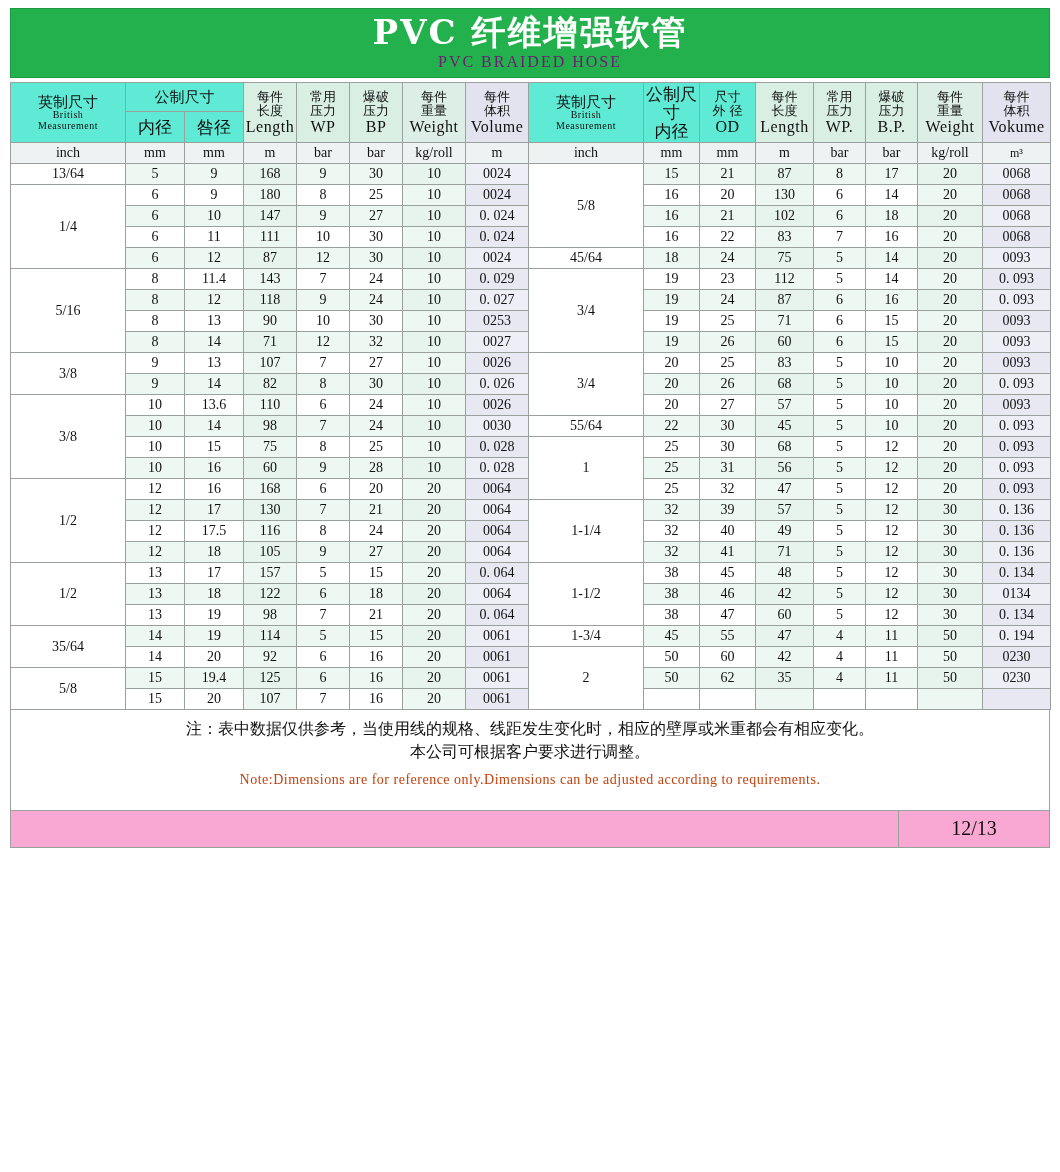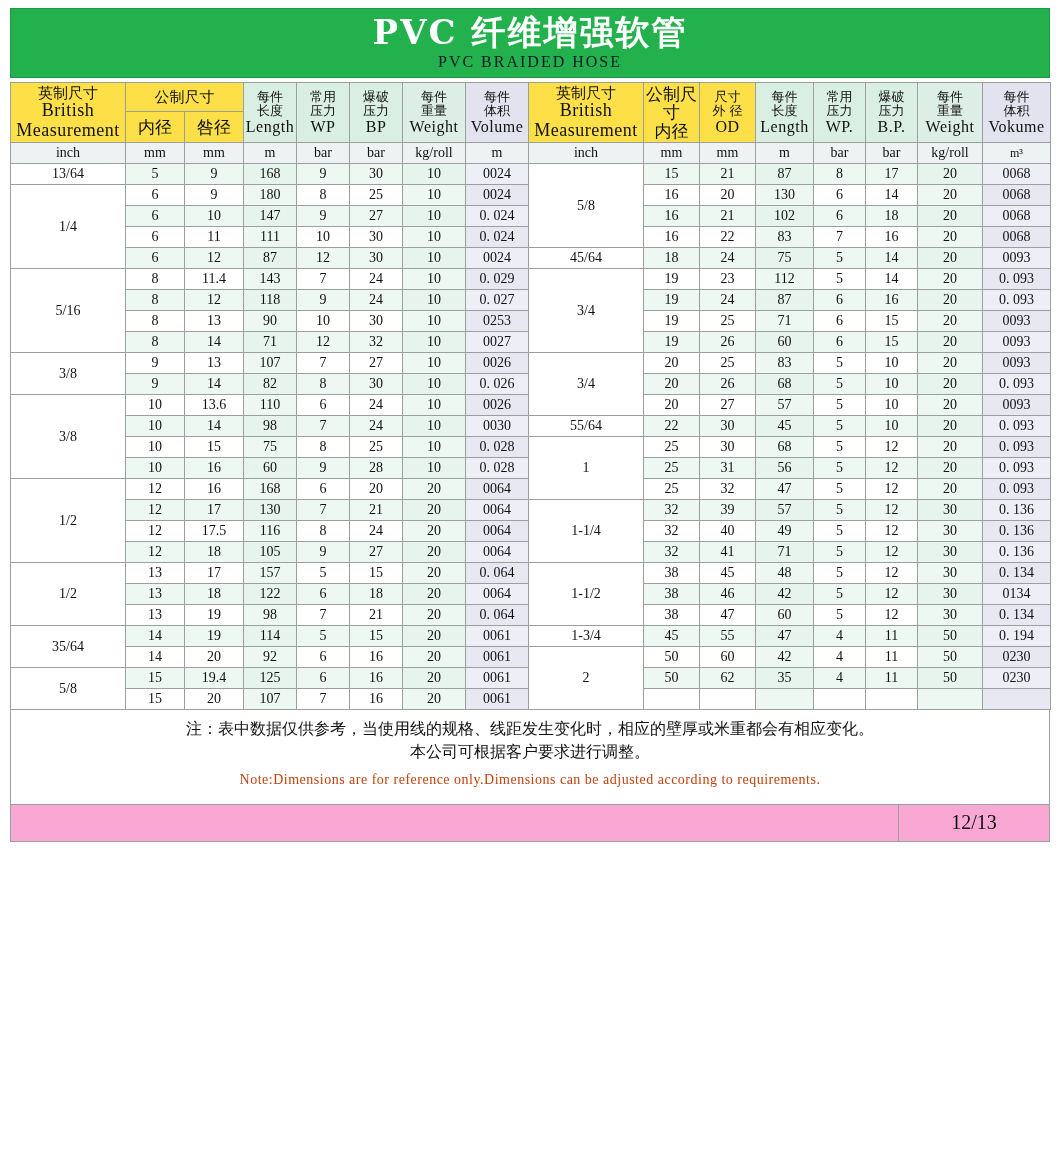--- a/index.html
+++ b/index.html
@@ -27,21 +27,21 @@
     font-family:"DejaVu Serif", serif;
     font-size:34px;
     font-weight:bold;
     color:#ffffff;
     letter-spacing:2px;
     line-height:1.15;
   }
   .banner .en{
     font-family:"Liberation Serif", serif;
     font-size:16px;
-    color:#0f172a;
+    color:#701a75;
     letter-spacing:2px;
     margin-top:1px;
   }
   
   table.main{
     border-collapse:collapse;
     width:100%;
     table-layout:fixed;
     margin-top:4px;
   }
@@ -64,46 +64,46 @@
     font-size:15px;
     display:block;
   }
   .hdr .cn.sm{font-size:13px;}
   .hdr .en{
     font-family:"Liberation Serif", serif;
     font-size:16px;
     display:block;
     letter-spacing:0.5px;
   }
-  .hdr .en.lg{font-size:18px;}
+  .hdr .en.lg{font-size:10px;}
   .hdr.big .cn{font-size:17px;}
   .unitrow td{
     background:#eef2f3;
     font-size:12px;
     font-family:"Liberation Serif", serif;
     padding:2px 0;
   }
   .unitrow td.sup{font-size:12px;}
   
   .t-mint{background:#d9efe4;}
   .t-mint2{background:#ddeee6;}
   .t-lav{background:#e3e3ef;}
-  .t-grey{background:#fde047;}
+  .t-grey{background:#5eead4;}
   
   .c-mintA{background:#eef8f2;}
   .c-mintB{background:#e7f4ee;}
   .c-lavA{background:#eeeef7;}
   .c-lavB{background:#e8e8f3;}
   .c-white{background:#ffffff;}
   .span-cell{background:#ffffff;font-size:15px;}
   
   .note{
     border:1px solid #9aa09c;
     border-top:none;
-    padding:7px 6px 14px 6px;
+    padding:7px 6px 20px 6px;
     text-align:center;
     font-family:"DejaVu Serif", serif;
     font-size:16px;
     line-height:1.45;
     background:#ffffff;
   }
   .note .en{
     font-family:"Liberation Serif", serif;
     font-size:14px;
     color:#c2410c;

